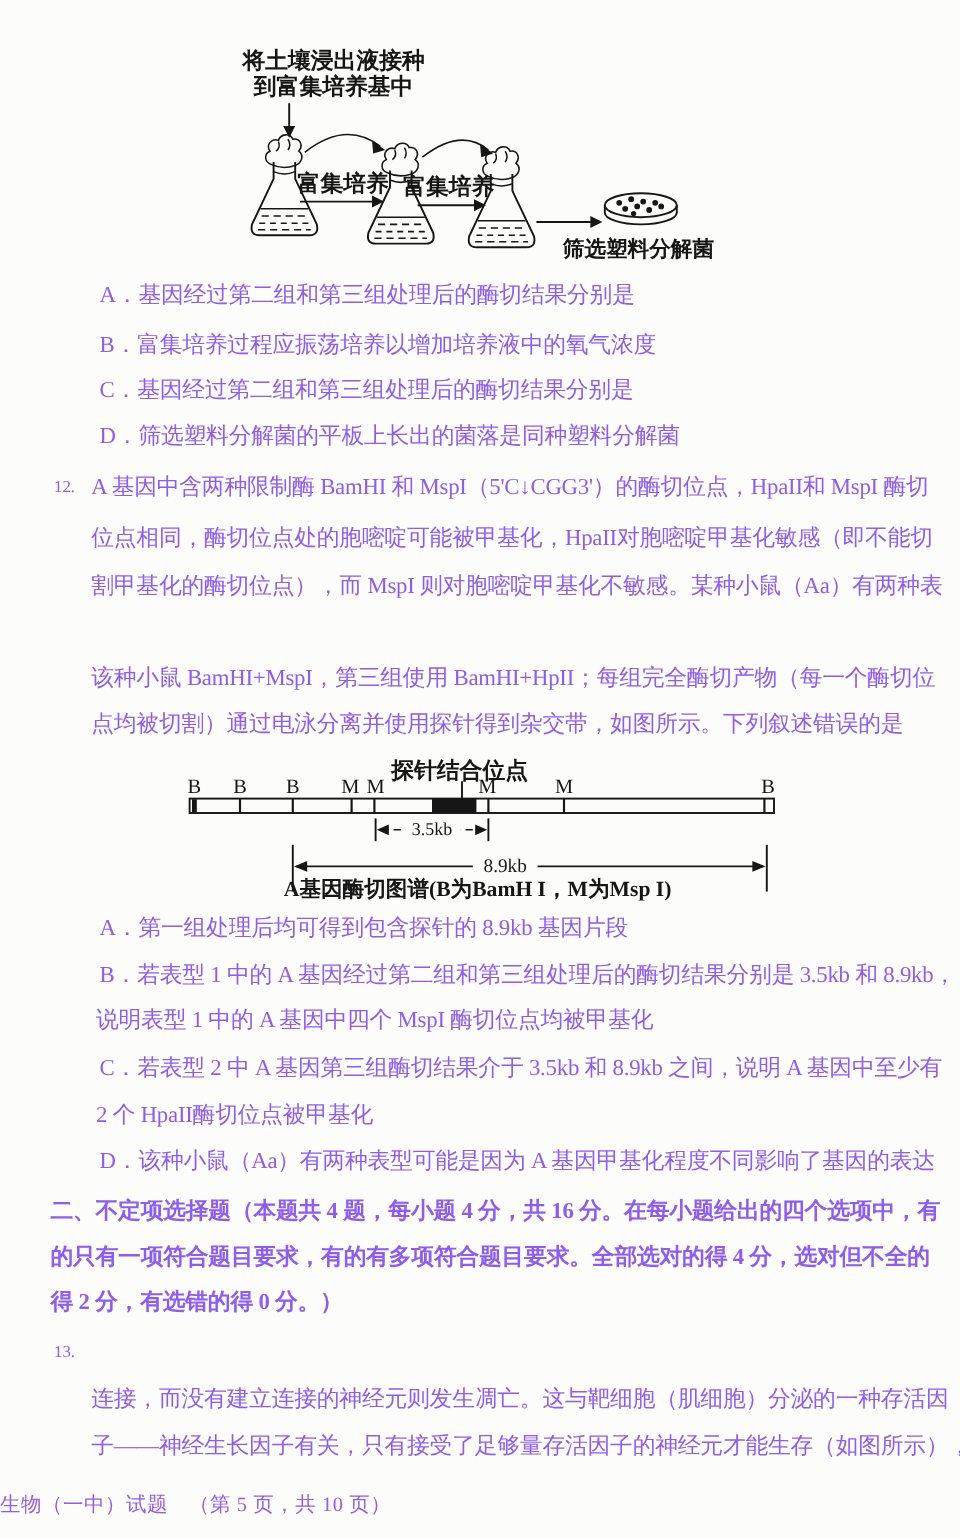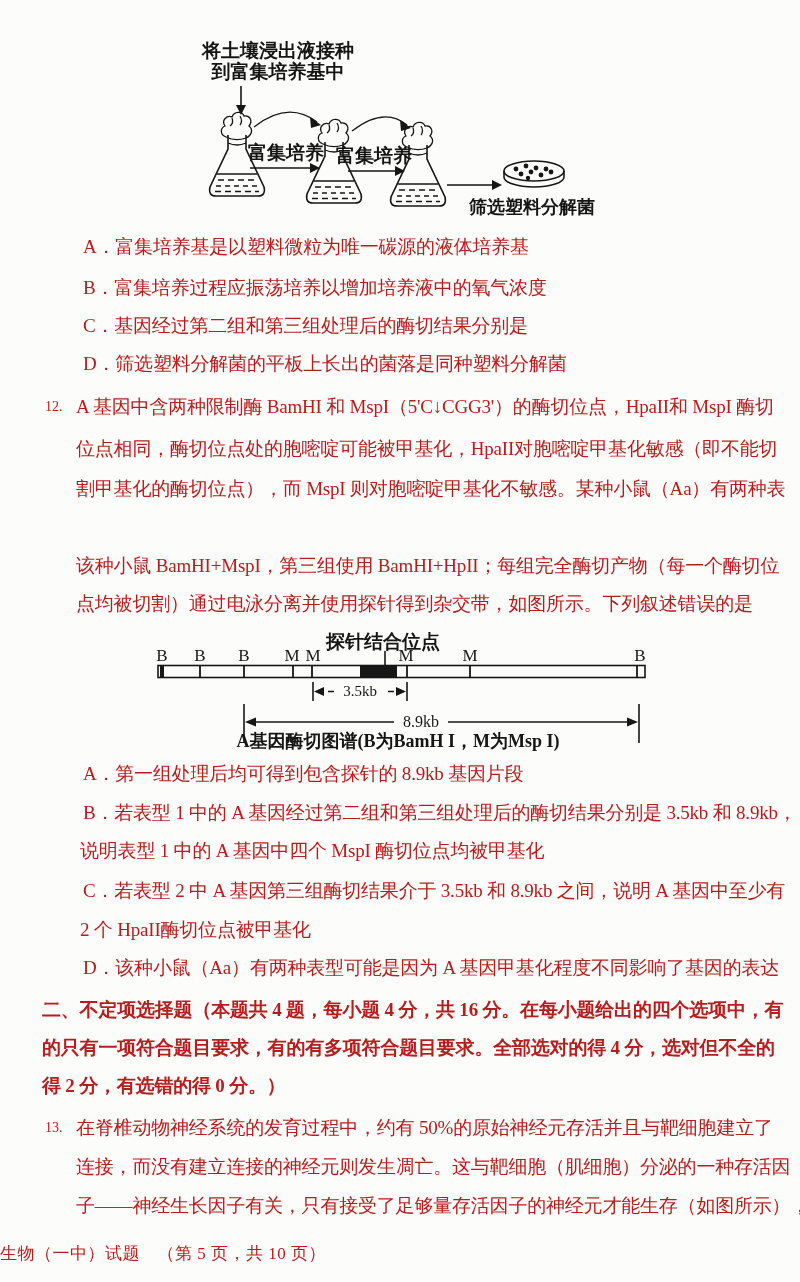--- a/index.html
+++ b/index.html
@@ -3,21 +3,21 @@
 <meta charset="utf-8">
 <style>
   html,body{margin:0;padding:0;background:#e8e8e6;}
   .page{
     position:relative;
     width:800px;height:1282px;
     margin:0 auto;
     background:#fcfcfa;
     overflow:hidden;
     font-family:"Liberation Serif","DejaVu Serif",serif;
-    color:#b91c1c;
+    color:#8b5cf6;
   }
   .line{
     position:absolute;
     white-space:pre;
     font-size:19px;
     line-height:22px;
     letter-spacing:-0.2px;
   }
   .b{font-weight:bold;}
   .num{position:absolute;white-space:pre;font-size:14px;line-height:22px;}
@@ -106,21 +106,21 @@
         <circle cx="521" cy="174" r="2.4"></circle>
           <circle cx="531" cy="172" r="2.4"></circle>
         <circle cx="541" cy="175" r="2.4"></circle>
           <circle cx="551" cy="172" r="2.4"></circle>
         <circle cx="528" cy="178" r="2.2"></circle>
       </g>
     </g>
     <text class="dlabel-s" x="532" y="213" text-anchor="middle">筛选塑料分解菌</text>
   </svg>
 
-  <div class="line" style="left:83px;top:236px">A．富集培养基是以塑料微粒为唯一碳源的液体培养基</div>
+  <div class="line" style="left:83px;top:236px">A．基因经过第二组和第三组处理后的酶切结果分别是</div>
   <div class="line" style="left:83px;top:277px">B．富集培养过程应振荡培养以增加培养液中的氧气浓度</div>
   <div class="line" style="left:83px;top:315px">C．基因经过第二组和第三组处理后的酶切结果分别是</div>
   <div class="line" style="left:83px;top:353px">D．筛选塑料分解菌的平板上长出的菌落是同种塑料分解菌</div>
 
   <div class="num" style="left:45px;top:396px">12.</div>
   <div class="line" style="left:76px;top:396px">A 基因中含两种限制酶 BamHI 和 MspI（5'C↓CGG3'）的酶切位点，HpaII和 MspI 酶切</div>
   <div class="line" style="left:76px;top:438px">位点相同，酶切位点处的胞嘧啶可能被甲基化，HpaII对胞嘧啶甲基化敏感（即不能切</div>
   <div class="line" style="left:76px;top:478px">割甲基化的酶切位点），而 MspI 则对胞嘧啶甲基化不敏感。某种小鼠（Aa）有两种表</div>
   <div class="line" style="left:76px;top:555px">该种小鼠 BamHI+MspI，第三组使用 BamHI+HpII；每组完全酶切产物（每一个酶切位</div>
   <div class="line" style="left:76px;top:593px">点均被切割）通过电泳分离并使用探针得到杂交带，如图所示。下列叙述错误的是</div>
@@ -182,19 +182,18 @@
   <div class="line" style="left:80px;top:840px">说明表型 1 中的 A 基因中四个 MspI 酶切位点均被甲基化</div>
   <div class="line" style="left:83px;top:880px">C．若表型 2 中 A 基因第三组酶切结果介于 3.5kb 和 8.9kb 之间，说明 A 基因中至少有</div>
   <div class="line" style="left:80px;top:919px">2 个 HpaII酶切位点被甲基化</div>
   <div class="line" style="left:83px;top:957px">D．该种小鼠（Aa）有两种表型可能是因为 A 基因甲基化程度不同影响了基因的表达</div>
 
   <div class="line b" style="left:42px;top:999px">二、不定项选择题（本题共 4 题，每小题 4 分，共 16 分。在每小题给出的四个选项中，有</div>
   <div class="line b" style="left:42px;top:1037px">的只有一项符合题目要求，有的有多项符合题目要求。全部选对的得 4 分，选对但不全的</div>
   <div class="line b" style="left:42px;top:1075px">得 2 分，有选错的得 0 分。）</div>
 
   <div class="num" style="left:45px;top:1117px">13.</div>
-  <div class="line" style="left:76px;top:1117px">在脊椎动物神经系统的发育过程中，约有 50%的原始神经元存活并且与靶细胞建立了</div>
   <div class="line" style="left:76px;top:1156px">连接，而没有建立连接的神经元则发生凋亡。这与靶细胞（肌细胞）分泌的一种存活因</div>
   <div class="line" style="left:76px;top:1195px">子——神经生长因子有关，只有接受了足够量存活因子的神经元才能生存（如图所示），</div>
 
   <div class="footer">生物（一中）试题　（第 5 页，共 10 页）</div>
 
 </div>
 
 </body></html>

